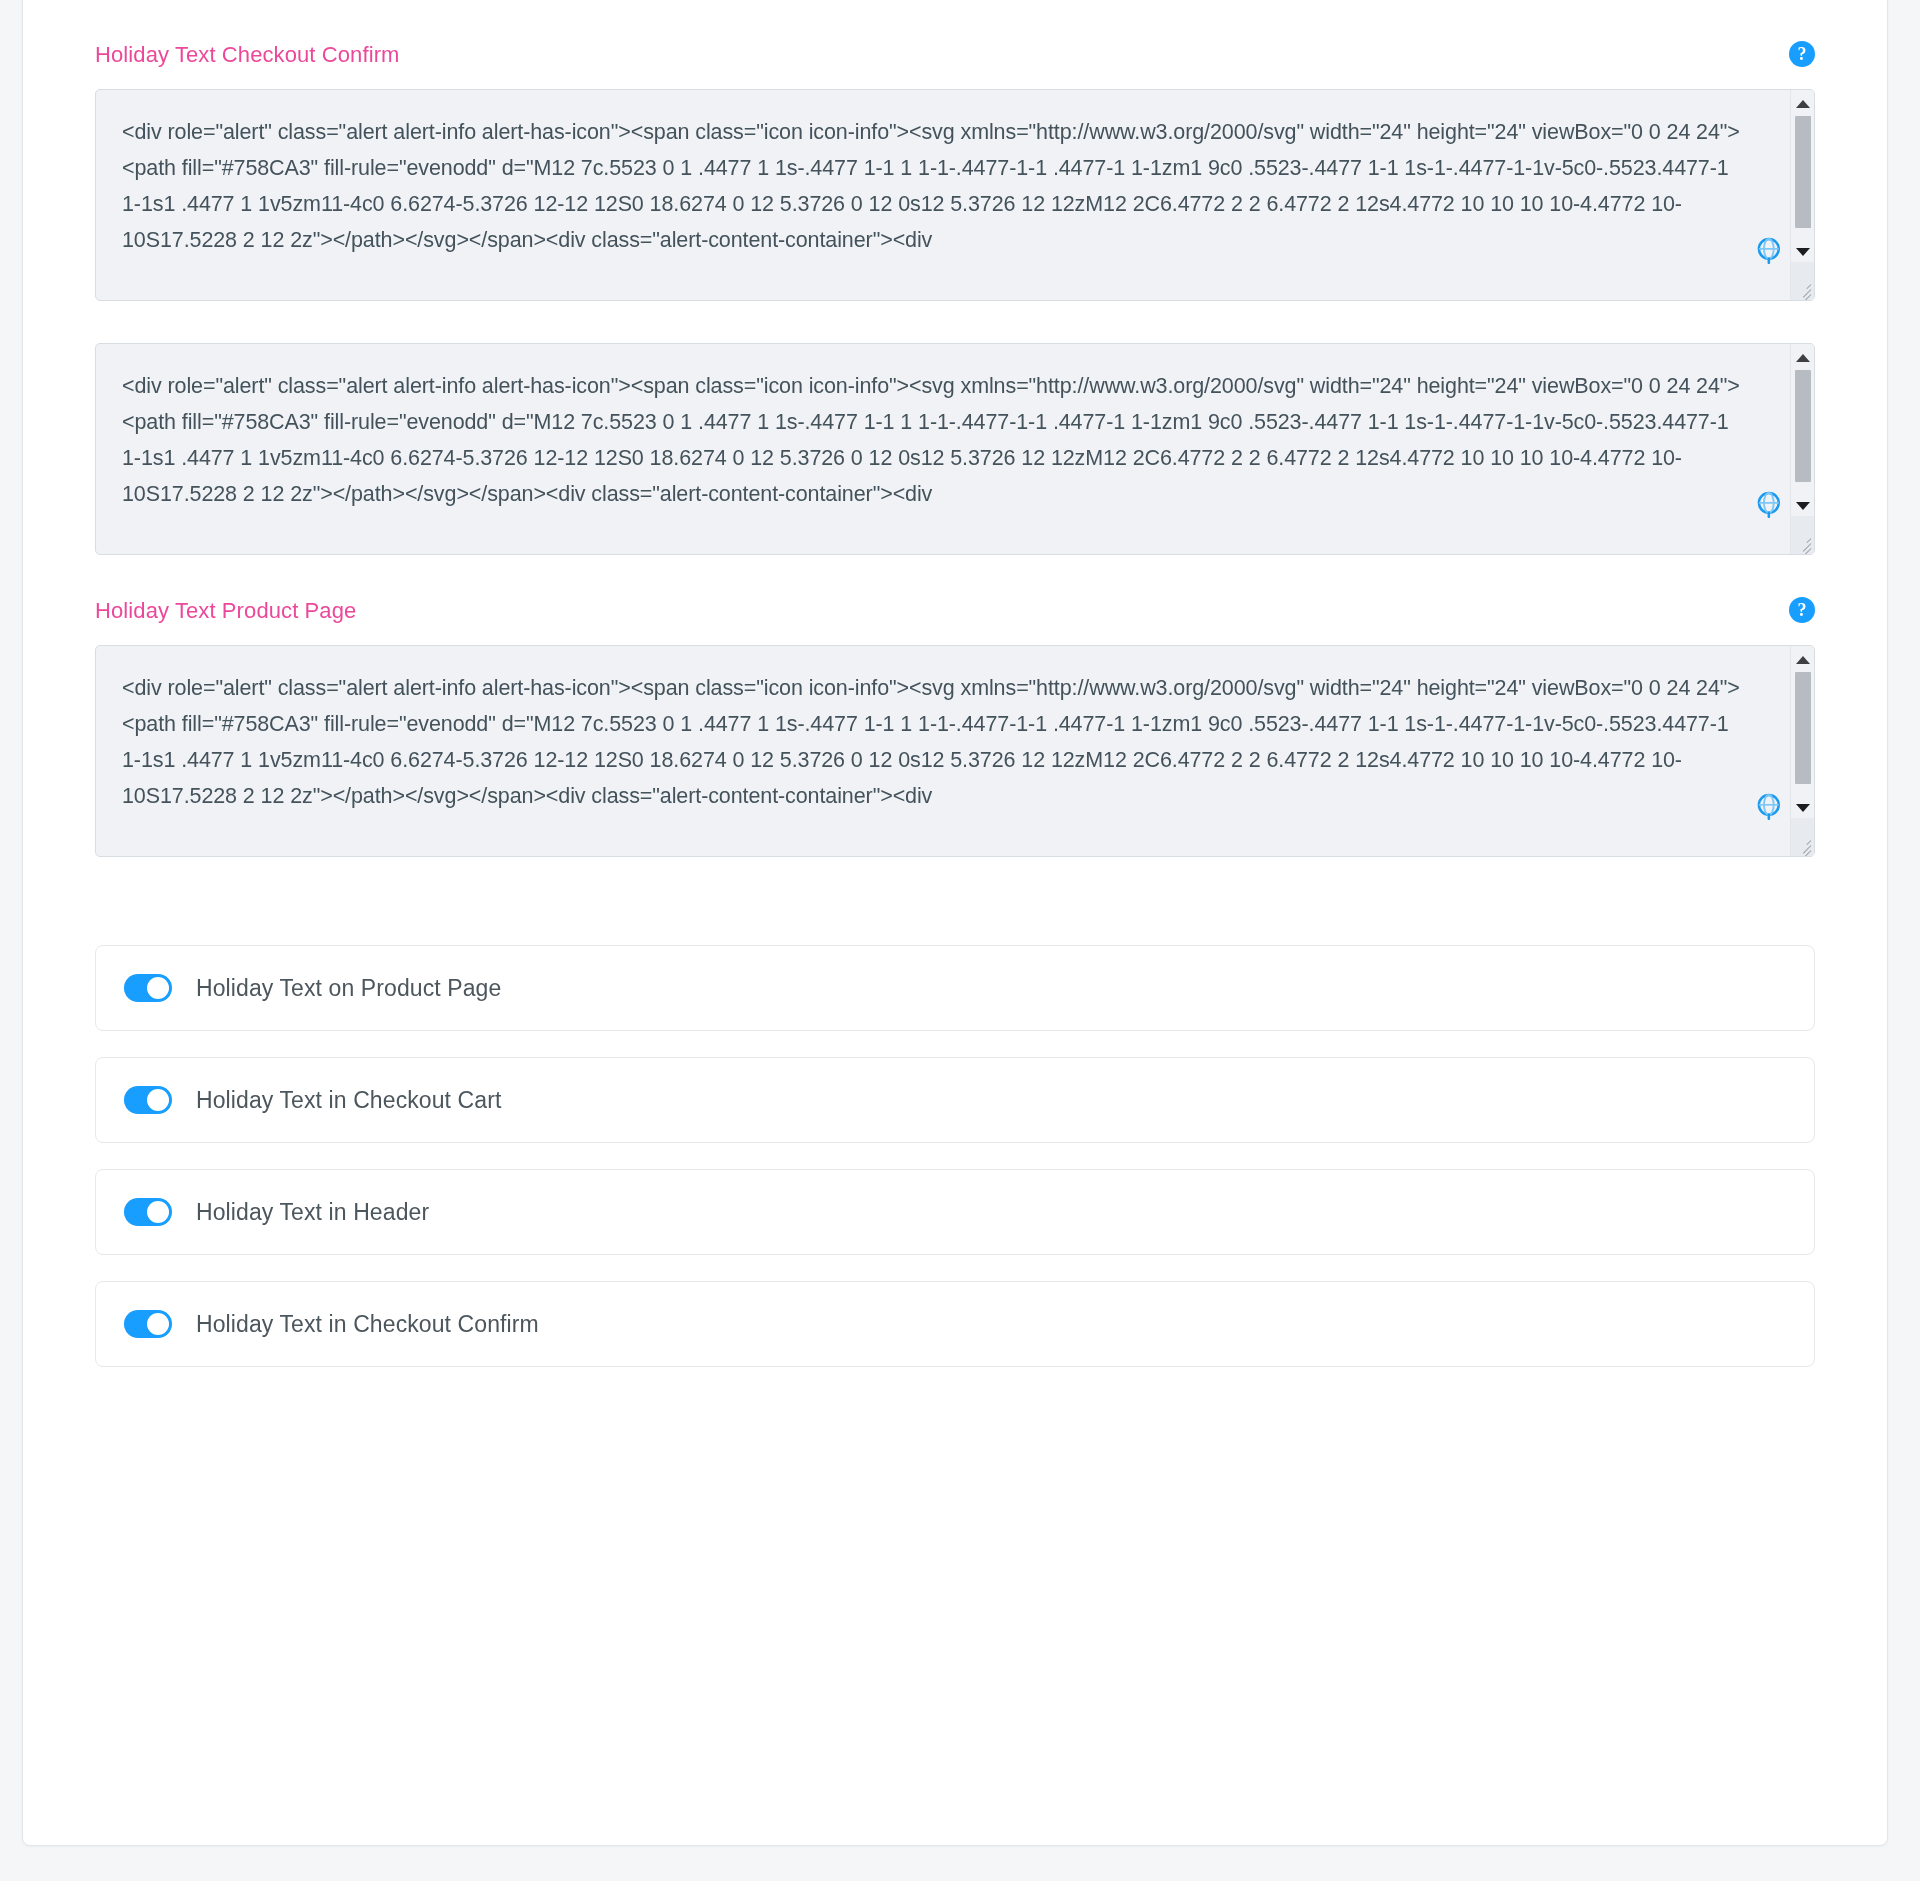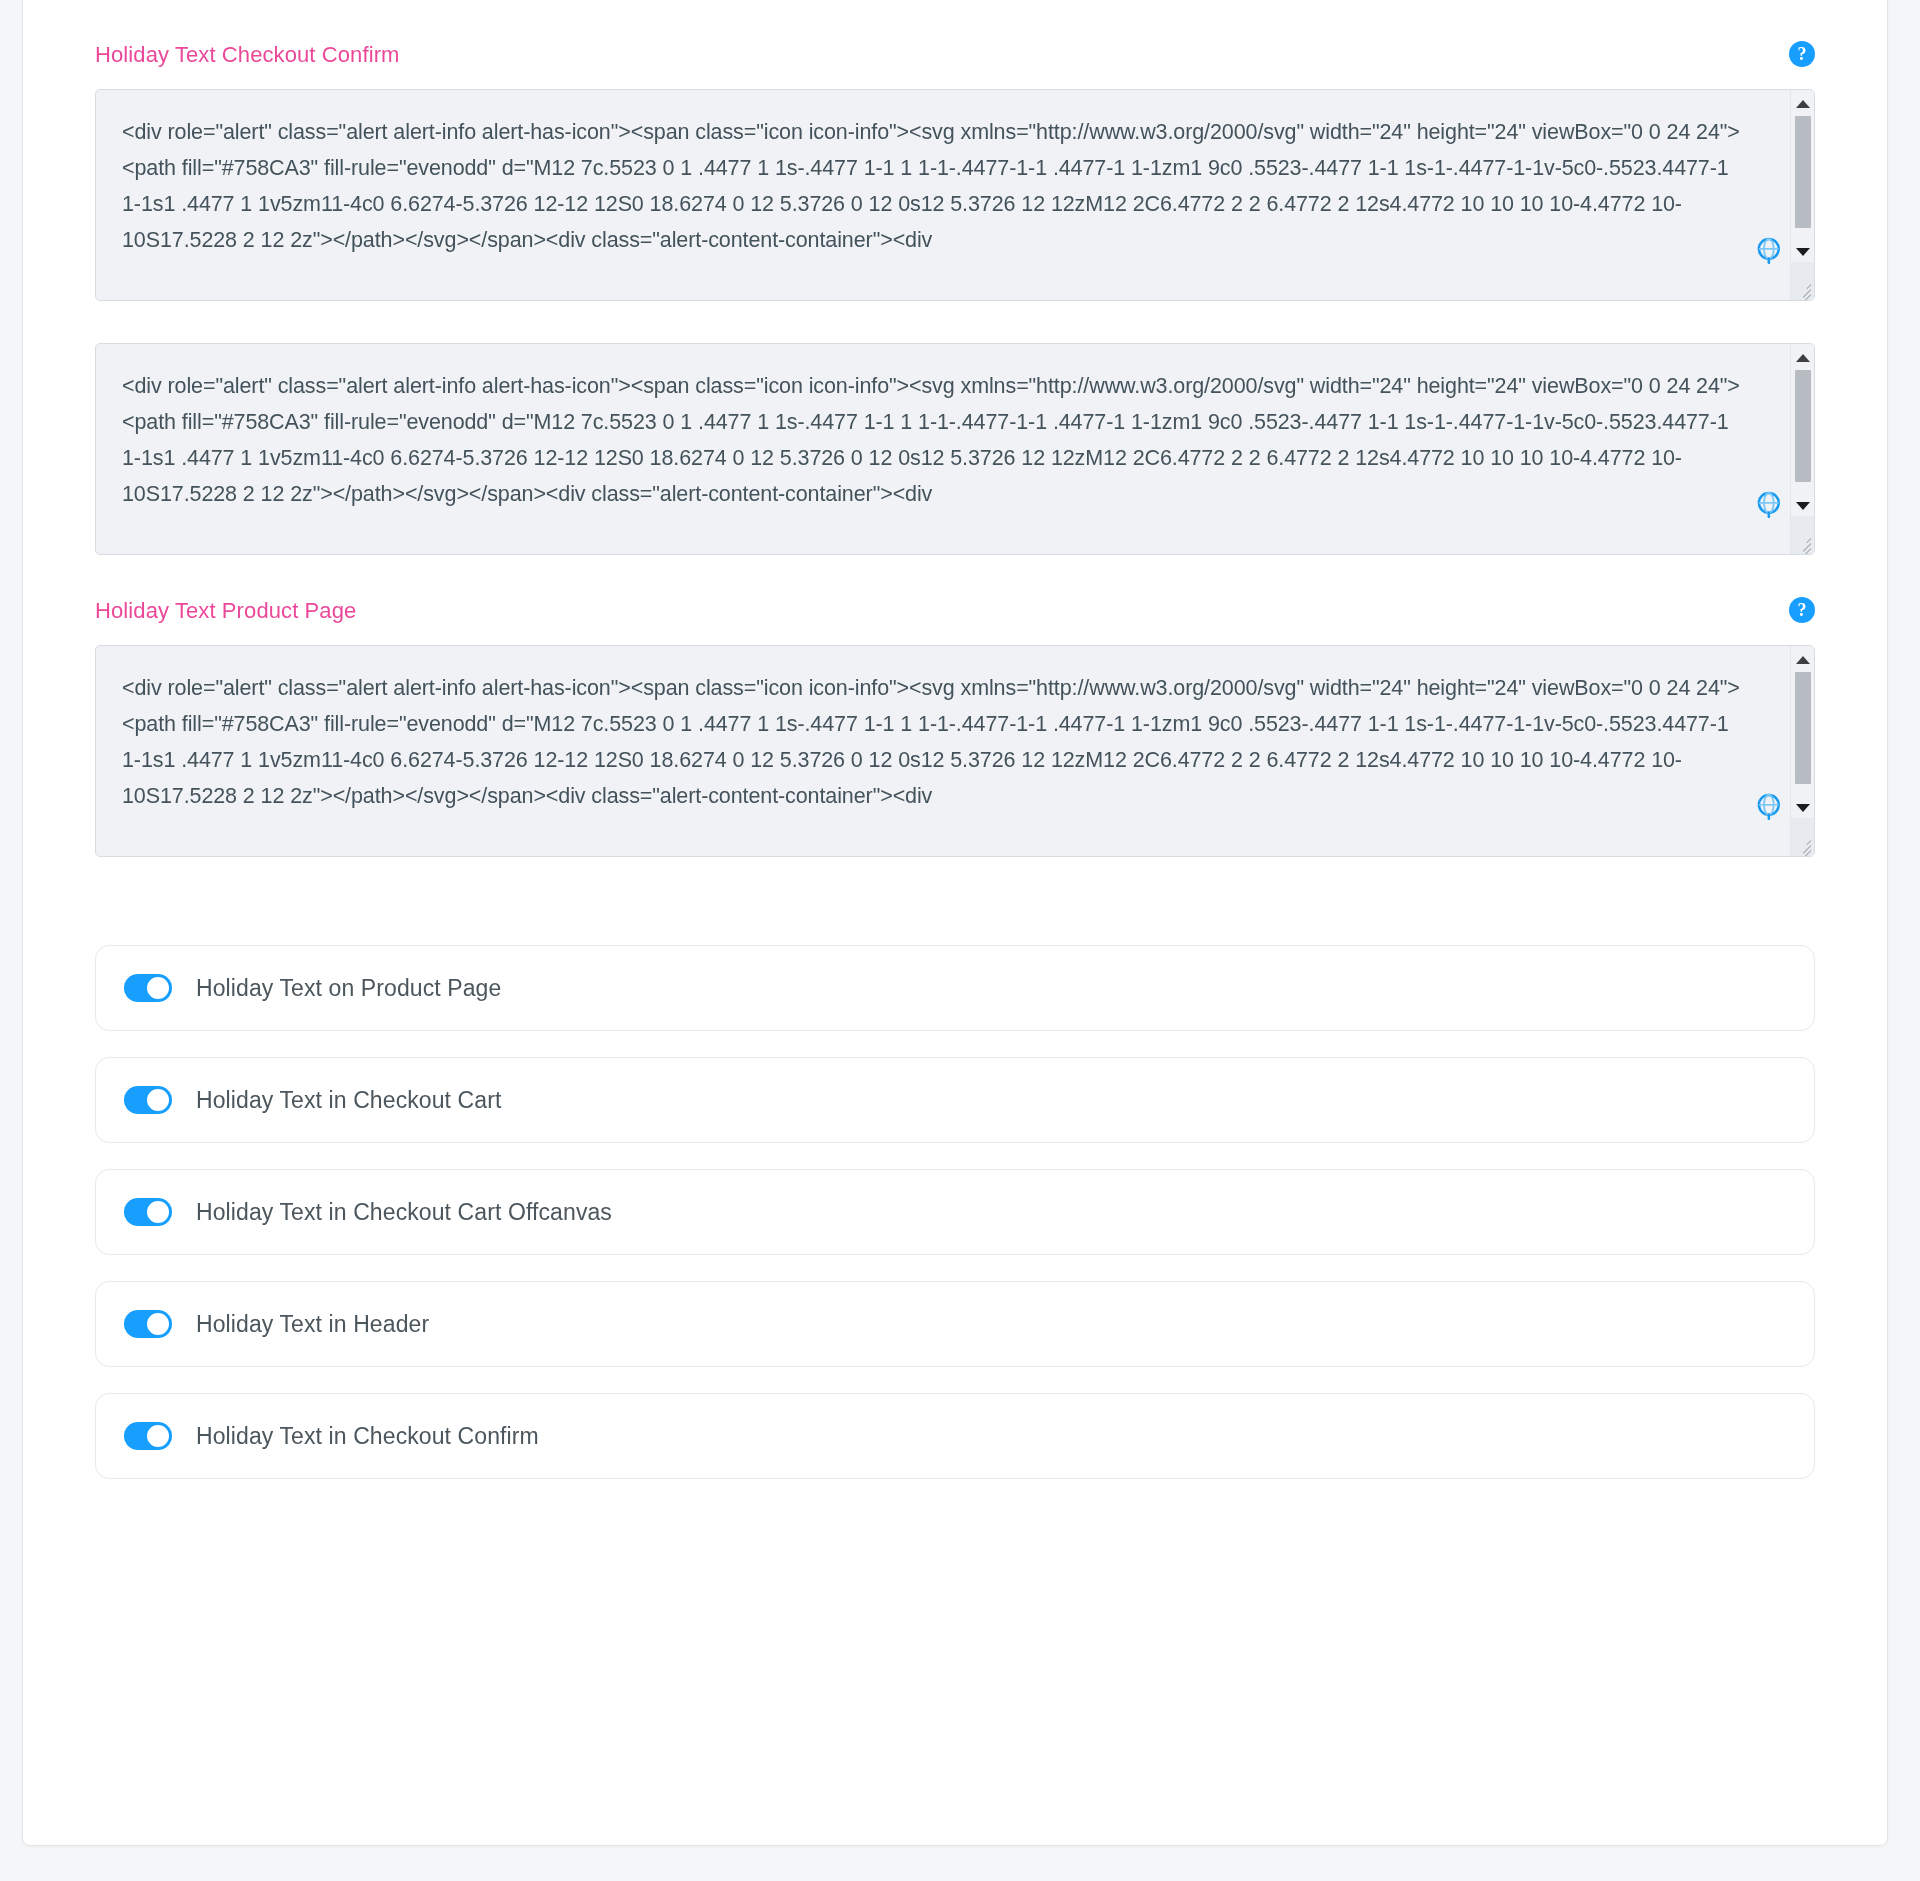--- a/index.html
+++ b/index.html
@@ -145,21 +145,21 @@
   }
   .grip span:nth-child(1) { bottom: 4px;  width: 16px; }
   .grip span:nth-child(2) { bottom: 9px;  width: 11px; }
   .grip span:nth-child(3) { bottom: 14px; width: 6px;  }
 
   
   .switch-row {
     display: flex;
     align-items: center;
     border: 1px solid #e6e8ea;
-    border-radius: 14px;
+    border-radius: 8px;
     background: #ffffff;
     height: 86px;
     padding: 0 28px;
     margin-bottom: 26px;
   }
   .switch {
     position: relative;
     width: 48px; height: 28px;
     border-radius: 14px;
     background: #189eff;
@@ -289,36 +289,30 @@
         <span class="switch-label">Holiday Text on Product Page</span>
       </div>
 
       <div class="switch-row">
         <div class="switch">
             <div class="knob"></div>
           </div>
         <span class="switch-label">Holiday Text in Checkout Cart</span>
       </div>
 
+
       <div class="switch-row">
         <div class="switch">
             <div class="knob"></div>
           </div>
-        <span class="switch-label">Holiday Text in Checkout Cart Offcanvas</span>
+        <span class="switch-label">Holiday Text in Header</span>
       </div>
 
       <div class="switch-row">
         <div class="switch">
             <div class="knob"></div>
           </div>
-        <span class="switch-label">Holiday Text in Header</span>
-      </div>
-
-      <div class="switch-row">
-        <div class="switch">
-            <div class="knob"></div>
-          </div>
         <span class="switch-label">Holiday Text in Checkout Confirm</span>
       </div>
 
     </div>
   </div>
 </div>
 
 </body></html>

